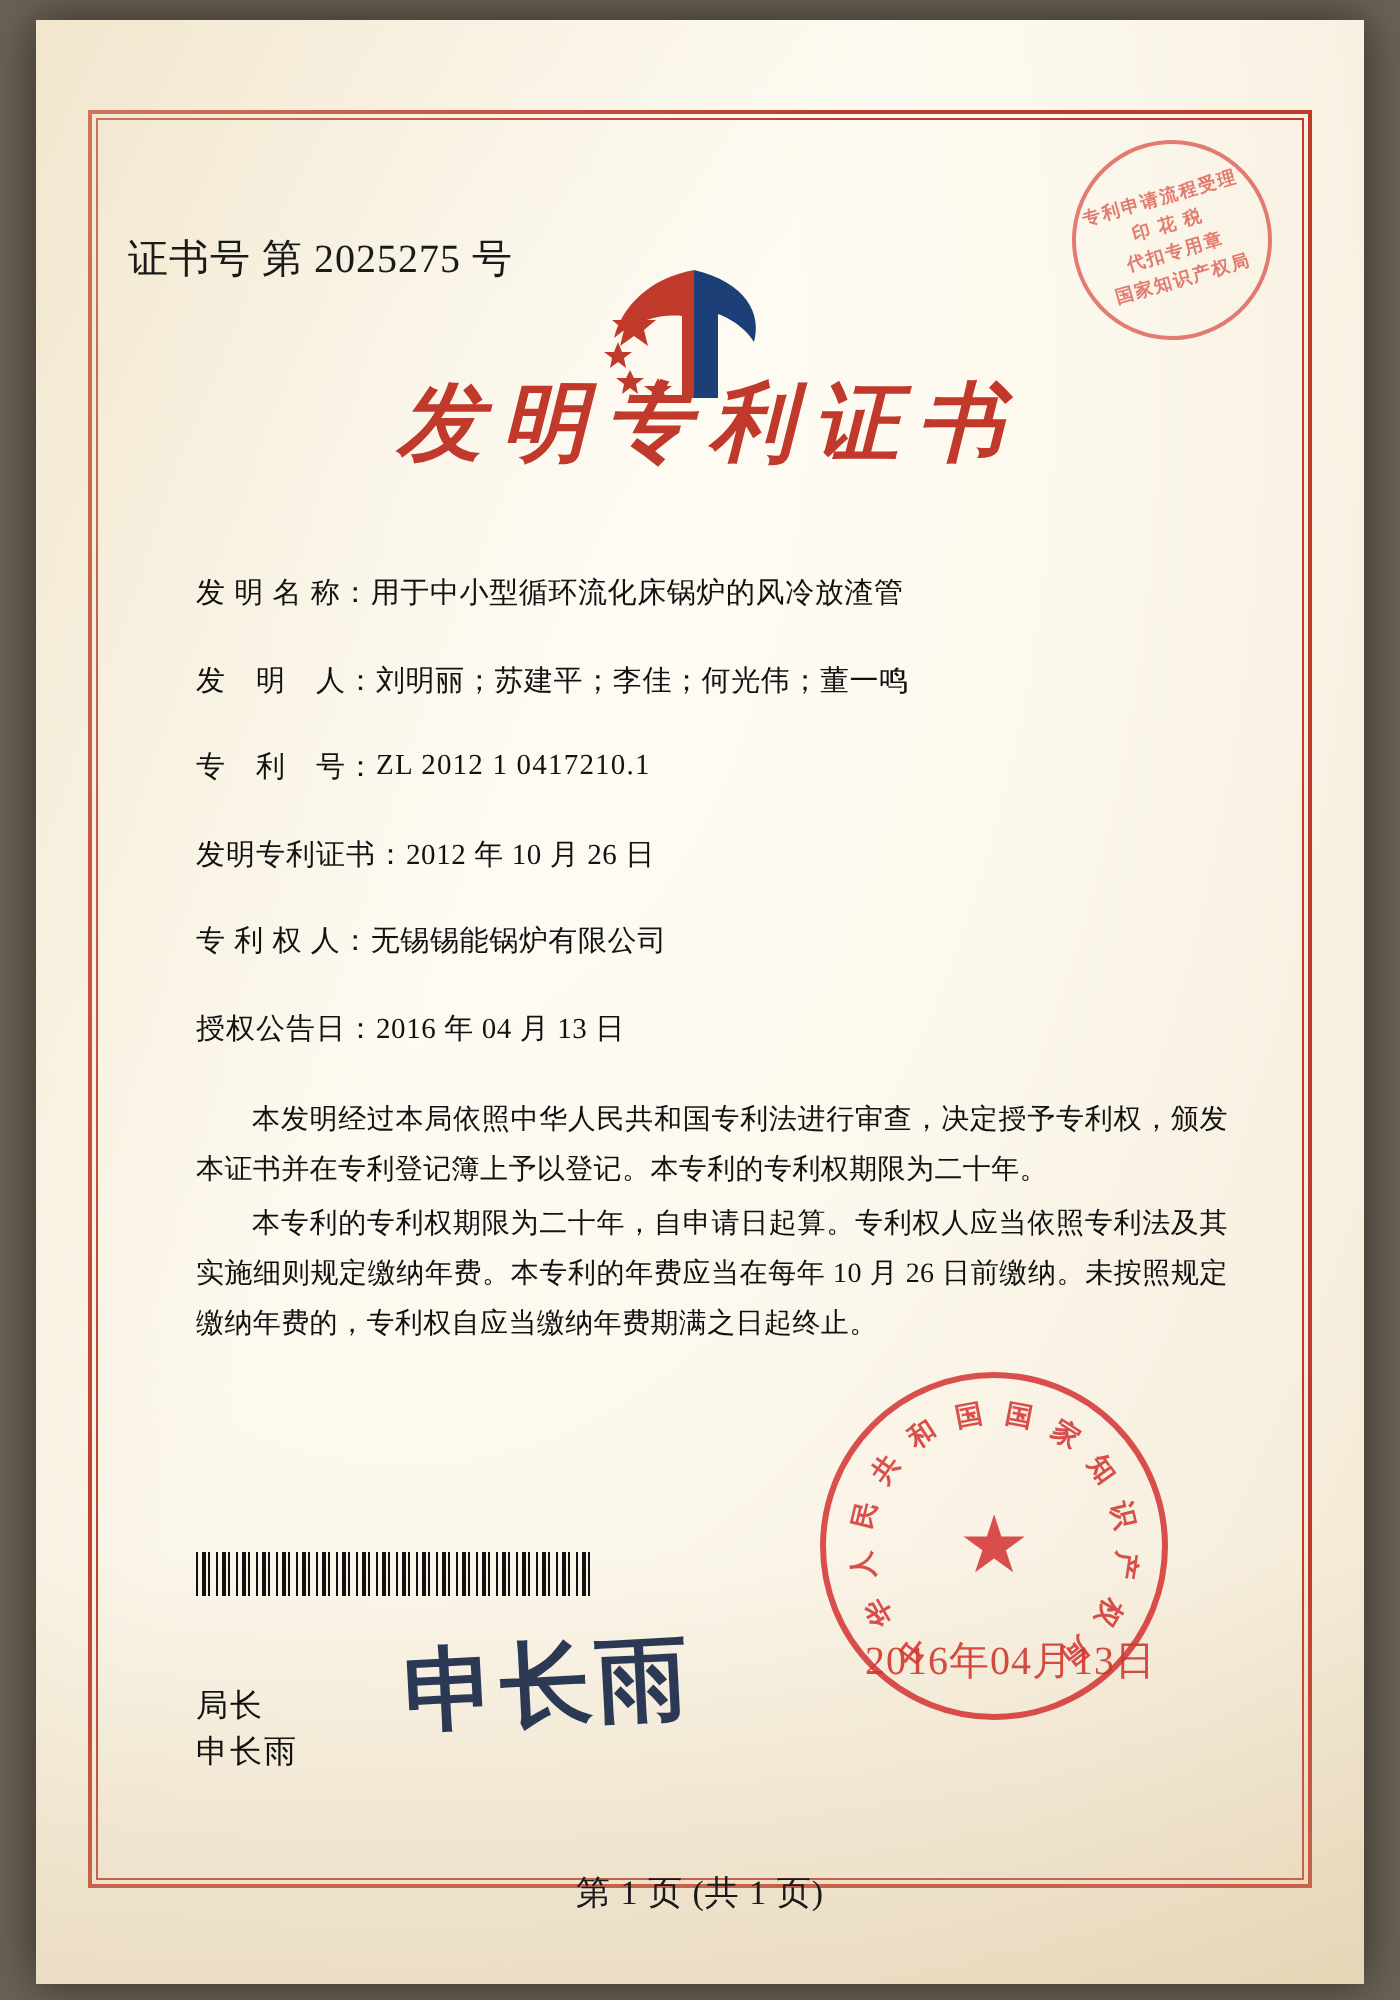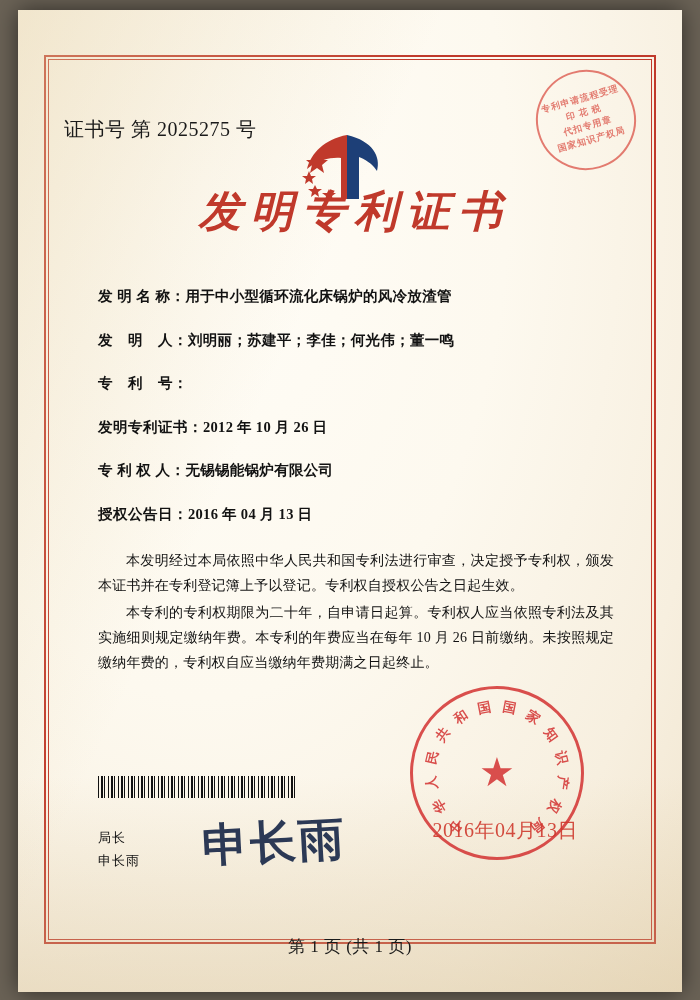--- a/index.html
+++ b/index.html
@@ -106,21 +106,20 @@
     margin-top: 46px;
     padding-left: 34px;
     padding-right: 10px;
   }
   .field-row {
     display: flex;
     align-items: center;
     margin-bottom: 24.5px;
     font-size: 14.5px;
     color: #121212;
-    font-weight: bold;
   }
   .field-label {
     flex: 0 0 auto;
     white-space: pre;
     letter-spacing: 0.5px;
   }
   .field-value {
     flex: 1 1 auto;
     letter-spacing: 0.3px;
   }
@@ -160,22 +159,22 @@
       transparent 5px, transparent 6px,
       #111 6px, #111 7px,
       transparent 7px, transparent 10px
     );
   }
 
   
   .sig-block {
     position: absolute;
     left: 34px;
-    bottom: 58px;
-    font-size: 13px;
+    bottom: 42px;
+    font-size: 16px;
     line-height: 23px;
     color: #111;
     letter-spacing: 1px;
   }
   .signature {
     position: absolute;
     left: 138px;
     bottom: 56px;
     font-family: "DejaVu Serif", serif;
     font-size: 46px;
@@ -308,37 +307,38 @@
         <div class="field-row">
           <span class="field-label">发 明 名 称：</span>
           <span class="field-value">用于中小型循环流化床锅炉的风冷放渣管</span>
         </div>
         <div class="field-row">
           <span class="field-label">发　明　人：</span>
           <span class="field-value">刘明丽；苏建平；李佳；何光伟；董一鸣</span>
         </div>
         <div class="field-row">
           <span class="field-label">专　利　号：</span>
+          <span class="field-value mono">ZL 2012 1 0417210.1</span>
         </div>
         <div class="field-row">
           <span class="field-label">发明专利证书：</span>
           <span class="field-value">2012 年 10 月 26 日</span>
         </div>
         <div class="field-row">
           <span class="field-label">专 利 权 人：</span>
           <span class="field-value">无锡锡能锅炉有限公司</span>
         </div>
         <div class="field-row">
           <span class="field-label">授权公告日：</span>
           <span class="field-value">2016 年 04 月 13 日</span>
         </div>
       </div>
 
       <div class="paragraphs">
-        <p>本发明经过本局依照中华人民共和国专利法进行审查，决定授予专利权，颁发本证书并在专利登记簿上予以登记。专利权自授权公告之日起生效。</p>
+        <p>本发明经过本局依照中华人民共和国专利法进行审查，决定授予专利权，颁发本证书并在专利登记簿上予以登记。本专利的专利权期限为二十年。</p>
         <p>本专利的专利权期限为二十年，自申请日起算。专利权人应当依照专利法及其实施细则规定缴纳年费。本专利的年费应当在每年 10 月 26 日前缴纳。未按照规定缴纳年费的，专利权自应当缴纳年费期满之日起终止。</p>
       </div>
 
       <div class="barcode"></div>
 
       <div class="sig-block">
         <div>局长</div>
         <div>申长雨</div>
       </div>
       <div class="signature">申长雨</div>

